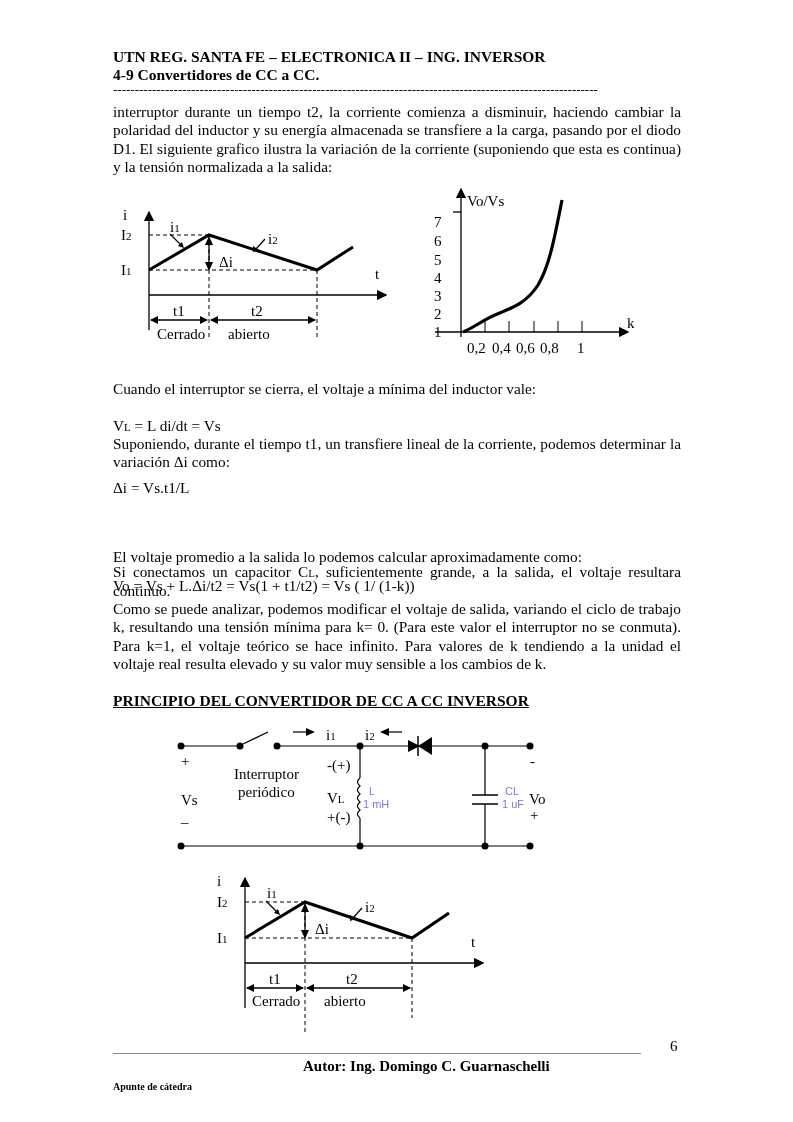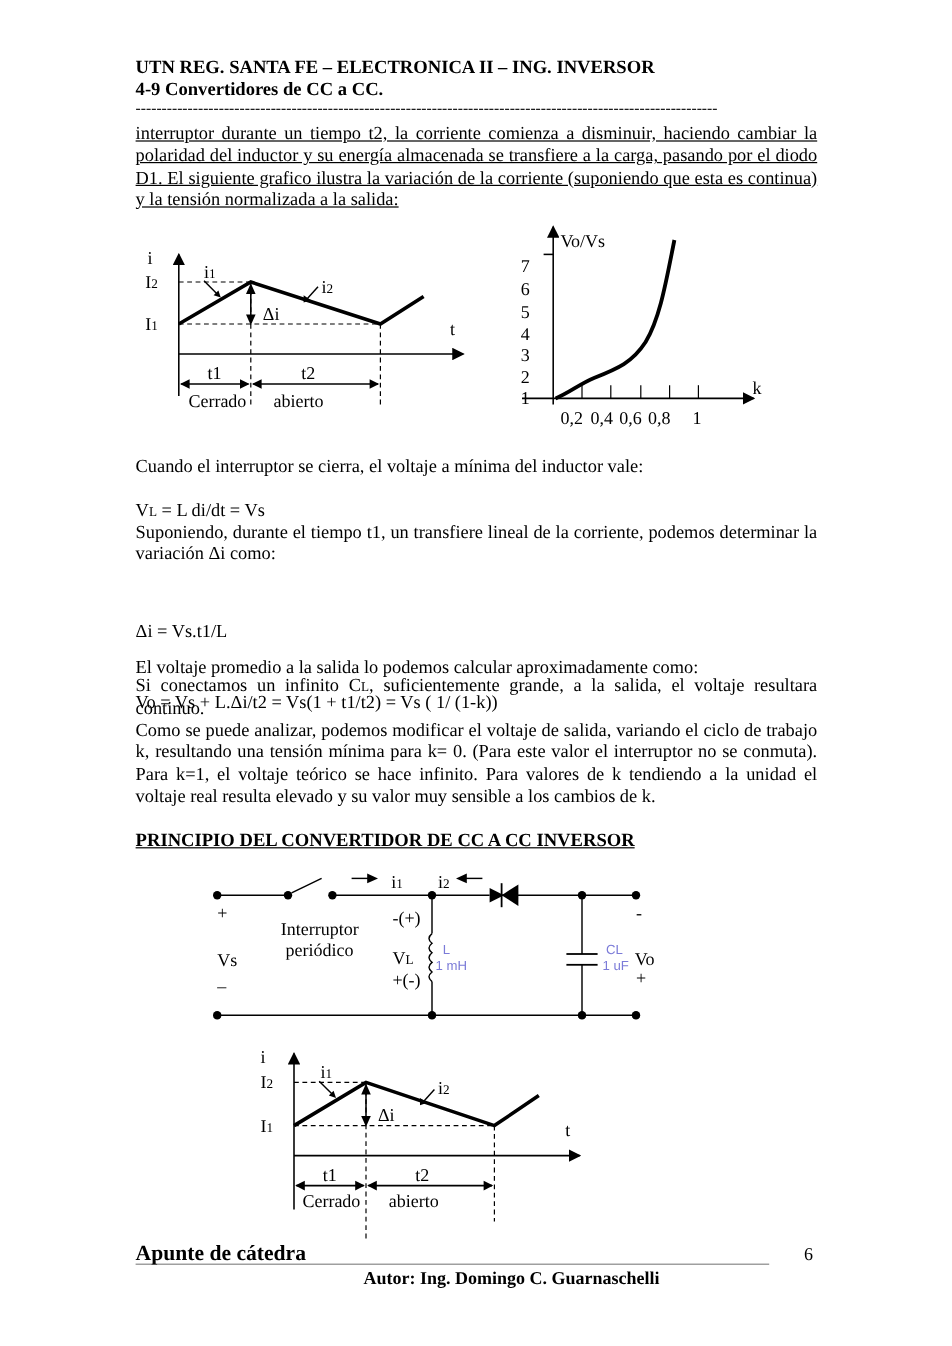--- a/index.html
+++ b/index.html
@@ -6,34 +6,34 @@
   body { width:793px; height:1122px; position:relative; overflow:hidden;
          font-family:"Liberation Serif", "DejaVu Serif", serif; color:#000; }
   .abs { position:absolute; }
   .hdr { left:113px; font-weight:bold; font-size:15.5px; line-height:18px; white-space:nowrap; }
   .dashes { left:113px; top:84px; width:556px; overflow:hidden; white-space:nowrap; font-size:13px; letter-spacing:0px; line-height:12px;}
   .para { left:113px; width:568px; font-size:15.3px; line-height:18.4px; text-align:justify; }
   .line { left:113px; font-size:15.3px; line-height:18.4px; white-space:nowrap; }
   .sub { font-size:11px; }
   .section-title { left:113px; top:692px; font-weight:bold; font-size:15.5px; text-decoration:underline; white-space:nowrap; }
   .footer-rule { left:113px; top:1053px; width:528px; height:0; border-top:1px solid #888; }
-  .footer-left { left:113px; top:1034px; font-weight:bold; font-size:18px; }
+  .footer-left { left:113px; top:1081px; font-weight:bold; font-size:10px; }
   .footer-right { left:303px; top:1058px; font-weight:bold; font-size:15px; }
   .page-num { left:670px; top:1038px; font-size:15px; }
   svg text { font-family:"Liberation Serif", "DejaVu Serif", serif; }
   svg .sans { font-family:"Liberation Sans", "DejaVu Sans", sans-serif; }
 </style>
 </head>
 <body>
 
 <div class="abs hdr" style="top:48px;">UTN REG. SANTA FE – ELECTRONICA II – ING. INVERSOR</div>
 <div class="abs hdr" style="top:66px;">4-9 Convertidores de CC a CC.</div>
 <div class="abs dashes">----------------------------------------------------------------------------------------------------------------</div>
 
-<div class="abs para" style="top:103px;text-decoration:underline;">interruptor durante un tiempo t2, la corriente comienza a disminuir, haciendo cambiar la polaridad del inductor y su energía almacenada se transfiere a la carga, pasando por el diodo D1. El siguiente grafico ilustra la variación de la corriente (suponiendo que esta es continua) y la tensión normalizada a la salida:</div>
+<div class="abs para" style="top:103px;">interruptor durante un tiempo t2, la corriente comienza a disminuir, haciendo cambiar la polaridad del inductor y su energía almacenada se transfiere a la carga, pasando por el diodo D1. El siguiente grafico ilustra la variación de la corriente (suponiendo que esta es continua) y la tensión normalizada a la salida:</div>
 
 <svg class="abs" style="left:110px; top:190px;" width="300" height="160" viewBox="0 0 300 160">
   <defs>
     <marker id="ah" markerWidth="8" markerHeight="8" refX="7" refY="4" orient="auto">
         <path d="M0,0 L8,4 L0,8 z" fill="#000"></path>
       </marker>
   </defs>
 
   <line x1="39" y1="140" x2="39" y2="22" stroke="#000" stroke-width="1.3" marker-end="url(#ah)"></line>
   <line x1="39" y1="105" x2="276" y2="105" stroke="#000" stroke-width="1.3" marker-end="url(#ah)"></line>
@@ -101,24 +101,24 @@
   <text x="42" y="168" font-size="15">0,2</text>
   <text x="67" y="168" font-size="15">0,4</text>
   <text x="91" y="168" font-size="15">0,6</text>
   <text x="115" y="168" font-size="15">0,8</text>
   <text x="152" y="168" font-size="15">1</text>
 </svg>
 
 <div class="abs line" style="top:380px;">Cuando el interruptor se cierra, el voltaje a mínima del inductor vale:</div>
 <div class="abs line" style="top:417px;"><span>V</span><span class="sub">L</span><span> = L di/dt = Vs</span></div>
 <div class="abs para" style="top:435px;">Suponiendo, durante el tiempo t1, un transfiere lineal de la corriente, podemos determinar la variación Δi como:</div>
-<div class="abs line" style="top:518px;">Δi = Vs.t1/L</div>
+<div class="abs line" style="top:479px;">Δi = Vs.t1/L</div>
 <div class="abs line" style="top:508px;margin-top:40px;">El voltaje promedio a la salida lo podemos calcular aproximadamente como:</div>
 <div class="abs line" style="top:577px;">Vo = Vs + L.Δi/t2 = Vs(1 + t1/t2) = Vs ( 1/ (1-k))</div>
-<div class="abs para" style="top:563px;"><span>Si conectamos un infinito C</span><span class="sub">L</span><span>, suficientemente grande, a la salida, el voltaje resultara continuo.</span></div>
+<div class="abs para" style="top:563px;"><span>Si conectamos un capacitor C</span><span class="sub">L</span><span>, suficientemente grande, a la salida, el voltaje resultara continuo.</span></div>
 <div class="abs para" style="top:600px;">Como se puede analizar, podemos modificar el voltaje de salida, variando el ciclo de trabajo k, resultando una tensión mínima para k= 0. (Para este valor el interruptor no se conmuta). Para k=1, el voltaje teórico se hace infinito. Para valores de k tendiendo a la unidad el voltaje real resulta elevado y su valor muy sensible a los cambios de k.</div>
 
 <div class="abs section-title">PRINCIPIO DEL CONVERTIDOR DE CC A CC INVERSOR</div>
 
 <svg class="abs" style="left:170px; top:720px;" width="390" height="135" viewBox="0 0 390 135">
 
   <line x1="11" y1="26" x2="70" y2="26" stroke="#000" stroke-width="1.2"></line>
   <line x1="73" y1="24" x2="98" y2="12" stroke="#000" stroke-width="1.2"></line>
   <line x1="107" y1="26" x2="238" y2="26" stroke="#000" stroke-width="1.2"></line>
   <line x1="248" y1="26" x2="360" y2="26" stroke="#000" stroke-width="1.2"></line>

